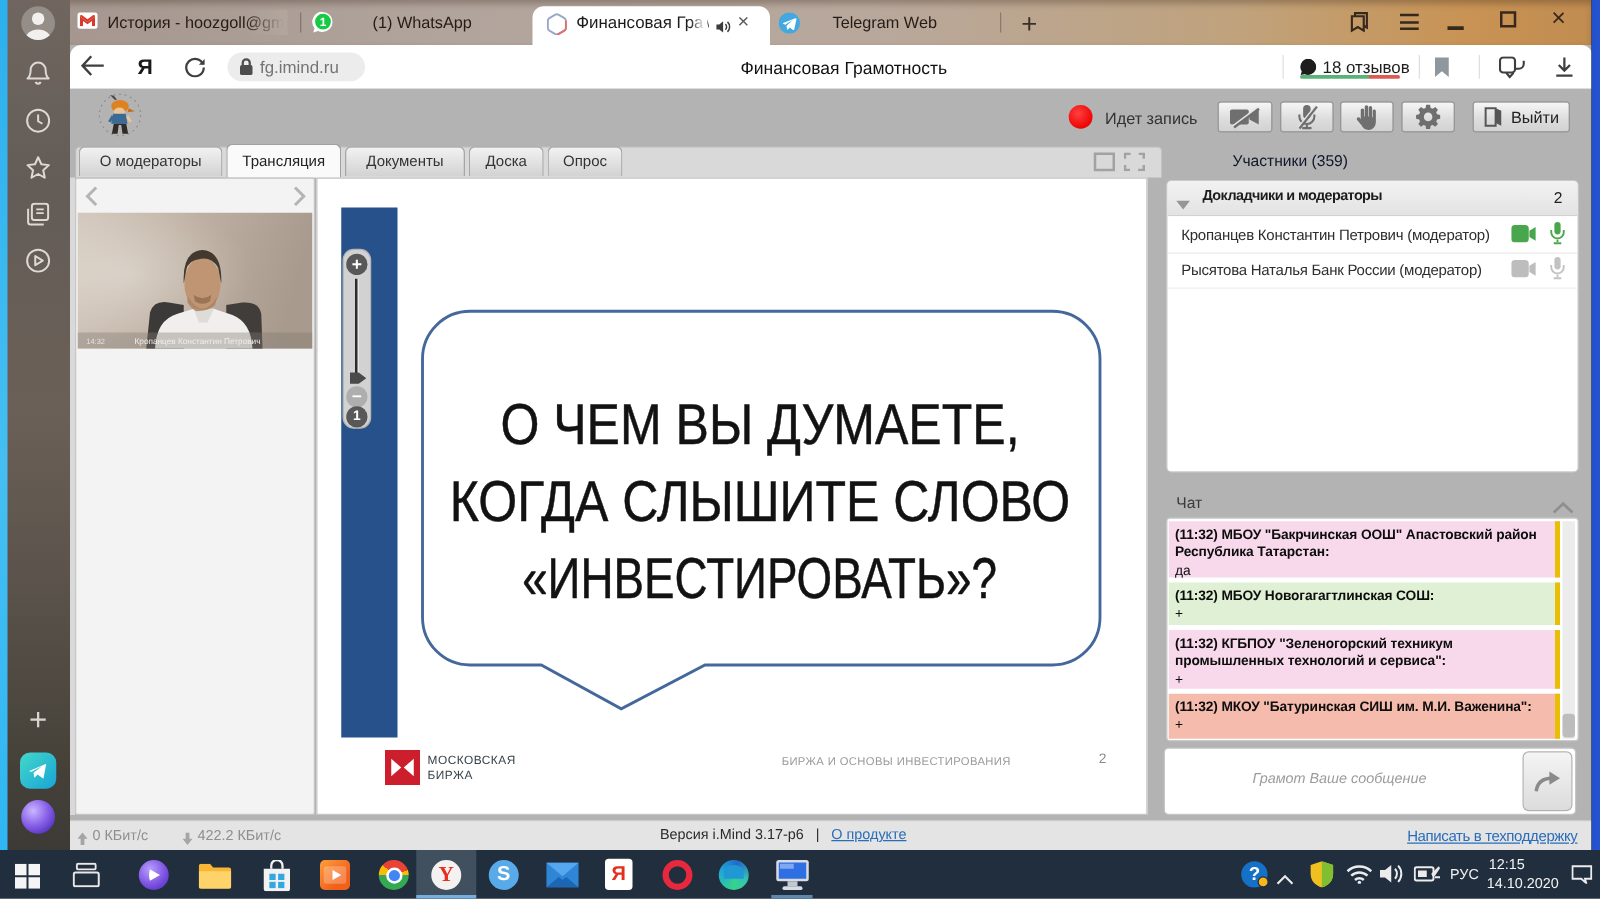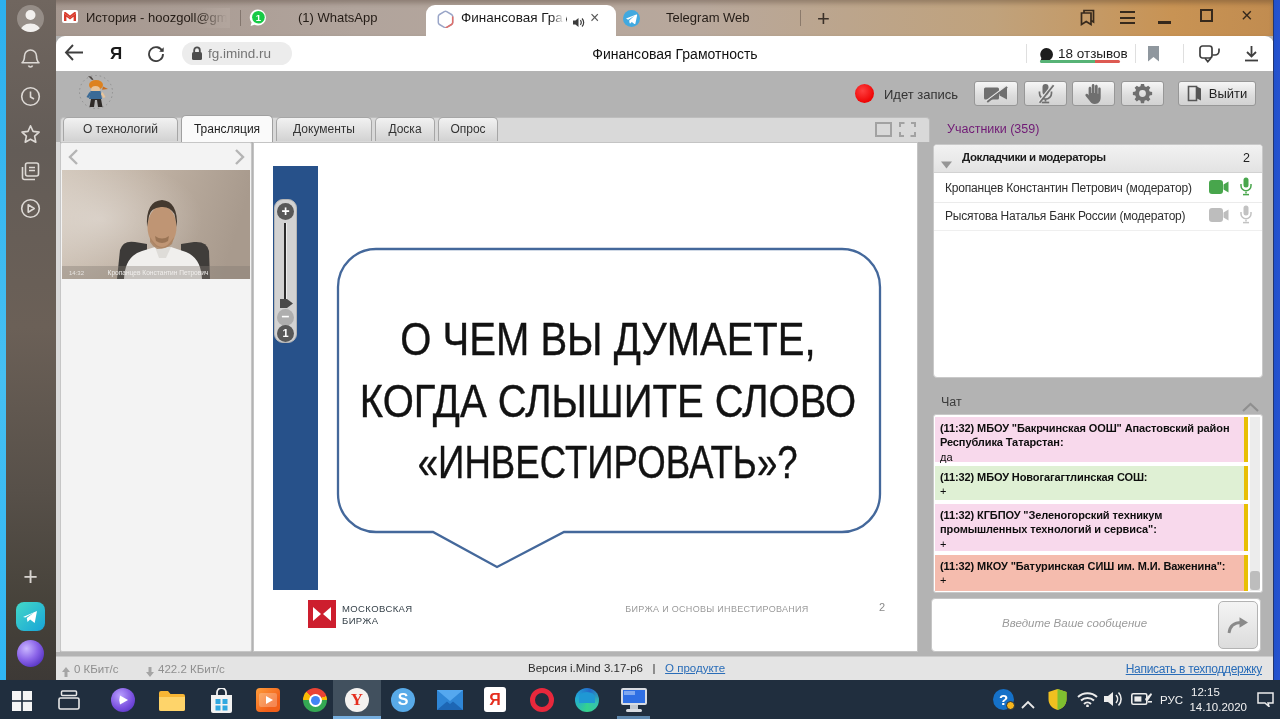--- a/index.html
+++ b/index.html
@@ -196,21 +196,21 @@
   </div>
 <div class="btn" style="left:1178px;width:78px">
     <svg width="15" height="17" viewBox="0 0 15 17" style="margin-right:7px">
       <path d="M1.5 1.5h8v14h-8z" fill="none" stroke="#565656" stroke-width="1.6"></path>
       <path d="M9.5 1.5l4.5 2v12l-4.5-2.2z" fill="#565656"></path>
     </svg>
     <span style="font-size:13px;color:#222">Выйти</span>
   </div>
 
 <div class="abs" style="left:60px;top:117px;width:870px;height:25px;background:#d9d9d9;border:1px solid #bdbdbd;border-bottom:none;border-radius:4px 4px 0 0"></div>
-<div class="wtab" style="left:63px;width:115px">О технологий</div>
+<div class="wtab" style="left:63px;width:115px">О модераторы</div>
 <div class="wtab" style="left:181px;top:115px;width:92px;height:27px;background:#fafafa;line-height:26px;border-color:#a0a0a0;color:#222">Трансляция</div>
 <div class="wtab" style="left:276px;width:96px">Документы</div>
 <div class="wtab" style="left:375px;width:60px">Доска</div>
 <div class="wtab" style="left:438px;width:60px">Опрос</div>
 <div class="abs" style="left:875px;top:122px;width:17px;height:15px;border:2px solid #a2a2a2"></div>
 <div class="abs" style="left:899px;top:122px;width:17px;height:15px">
 <svg width="17" height="15" viewBox="0 0 17 15">
       <path d="M1 5V1h4.5M12 1h4v4M16 10v4h-4.5M5 14H1v-4" fill="none" stroke="#a2a2a2" stroke-width="2"></path>
     </svg></div>
 
@@ -267,21 +267,21 @@
 <div class="abs" style="left:298px;top:309px;width:620px;white-space:nowrap;text-align:center;font-size:46px;line-height:61.5px;color:#121212;-webkit-text-stroke:0.4px #121212;transform:scaleX(0.87);transform-origin:50% 50%">О ЧЕМ ВЫ ДУМАЕТЕ,<br>КОГДА СЛЫШИТЕ СЛОВО<br><span style="display:inline-block;transform:scaleX(0.915);transform-origin:50% 50%">«ИНВЕСТИРОВАТЬ»?</span></div>
 <div class="abs" style="left:308px;top:600px;width:28px;height:28px;background:#cd1e2e">
 <svg width="28" height="28" viewBox="0 0 28 28">
       <path d="M5 7l8 7-8 7z" fill="#fff"></path>
       <path d="M23 7l-8 7 8 7z" fill="#fff"></path>
     </svg></div>
 <div class="abs" style="left:342px;top:603px;font-size:9.5px;font-weight:normal;color:#37424a;line-height:11.5px;letter-spacing:0.4px">МОСКОВСКАЯ<br>БИРЖА</div>
 <div class="abs" style="left:580px;top:604px;width:274px;text-align:center;font-size:9px;color:#9a9a9a;letter-spacing:0.3px">БИРЖА И ОСНОВЫ ИНВЕСТИРОВАНИЯ</div>
 <div class="abs" style="left:872px;top:601px;width:20px;text-align:center;font-size:11px;color:#8a8a8a">2</div>
 
-<div class="abs" style="left:947px;top:122px;font-size:12.5px;color:#701a75">Участники (359)</div>
+<div class="abs" style="left:986px;top:122px;font-size:12.5px;color:#0f172a">Участники (359)</div>
 <div class="abs" style="left:933px;top:144px;width:330px;height:234px;background:#fff;border:1px solid #c9c9c9;border-radius:4px"></div>
 <div class="abs" style="left:934px;top:145px;width:328px;height:28px;background:linear-gradient(180deg,#f2f2f2,#e3e3e3);border-bottom:1px solid #d2d2d2;border-radius:3px 3px 0 0"></div>
 <div class="abs" style="left:941px;top:155px"><svg width="11" height="8" viewBox="0 0 11 8">
       <path d="M0 .5h11L5.5 7.5z" fill="#969696"></path>
     </svg></div>
 <div class="abs" style="left:962px;top:151px;font-size:11.5px;letter-spacing:-0.45px;font-weight:bold;color:#1c1c1c">Докладчики и модераторы</div>
 <div class="abs" style="left:1243px;top:151px;font-size:12.5px;color:#222">2</div>
 <div class="pname" style="left:945px;top:181px">Кропанцев Константин Петрович (модератор)</div>
 <div class="abs" style="left:1209px;top:180px"><svg width="20" height="14" viewBox="0 0 20 14">
       <rect width="14" height="14" rx="3" fill="#48a64c"></rect>
@@ -312,21 +312,21 @@
       <path d="M1 9l7.5-7L16 9" fill="none" stroke="#8f8f8f" stroke-width="2.2"></path>
     </svg></div>
 <div class="abs" style="left:933px;top:414px;width:330px;height:179px;background:#fff;border:1px solid #c9c9c9;border-radius:3px"></div>
 <div class="msg" style="top:417px;height:45px;background:#f8d9ec"><b>(11:32) МБОУ "Бакрчинская ООШ" Апастовский район Республика Татарстан:</b><br>да</div>
 <div class="msg" style="top:466px;height:34px;background:#dff0d4"><b>(11:32) МБОУ Новогагагтлинская СОШ:</b><br>+</div>
 <div class="msg" style="top:504px;height:47px;background:#f8d9ec"><b>(11:32) КГБПОУ "Зеленогорский техникум промышленных технологий и сервиса":</b><br>+</div>
 <div class="msg" style="top:555px;height:36px;background:#f5bcae"><b>(11:32) МКОУ "Батуринская СИШ им. М.И. Важенина":</b><br>+</div>
 <div class="abs" style="left:1250px;top:417px;width:10px;height:174px;background:#ececec"></div>
 <div class="abs" style="left:1250px;top:571px;width:10px;height:19px;background:#bdbdbd;border-radius:3px"></div>
 <div class="abs" style="left:931px;top:598px;width:330px;height:54px;background:#fff;border:1px solid #c6c6c6;border-radius:4px"></div>
-<div class="abs" style="left:1002px;top:617px;font-size:11.5px;font-style:italic;color:#9b9b9b">Введите Ваше сообщение</div>
+<div class="abs" style="left:1002px;top:617px;font-size:11.5px;font-style:italic;color:#9b9b9b">Грамот Ваше сообщение</div>
 <div class="abs" style="left:1218px;top:601px;width:40px;height:48px;background:linear-gradient(180deg,#f4f4f4,#dcdcdc);border:1px solid #b3b3b3;border-radius:5px;display:flex;align-items:center;justify-content:center">
 <svg width="24" height="20" viewBox="0 0 24 20">
       <path d="M3 18c.8-7.5 5.5-10.5 12.5-10.5" fill="none" stroke="#8a8a8a" stroke-width="2.8"></path>
       <path d="M13.5 2.2l8.5 5.3-8.5 5.3z" fill="#8a8a8a"></path>
     </svg>
   </div>
 <div class="abs" style="left:1000px;top:662px;width:262px;text-align:right;font-size:12px;letter-spacing:-0.3px;color:#2a6db8;text-decoration:underline">Написать в техподдержку</div>
 
 <div class="abs" style="left:62px;top:663px"><svg width="8" height="10" viewBox="0 0 8 10">
       <path d="M4 0l4 5H5.5v5h-3V5H0z" fill="#a5a5a5"></path>

